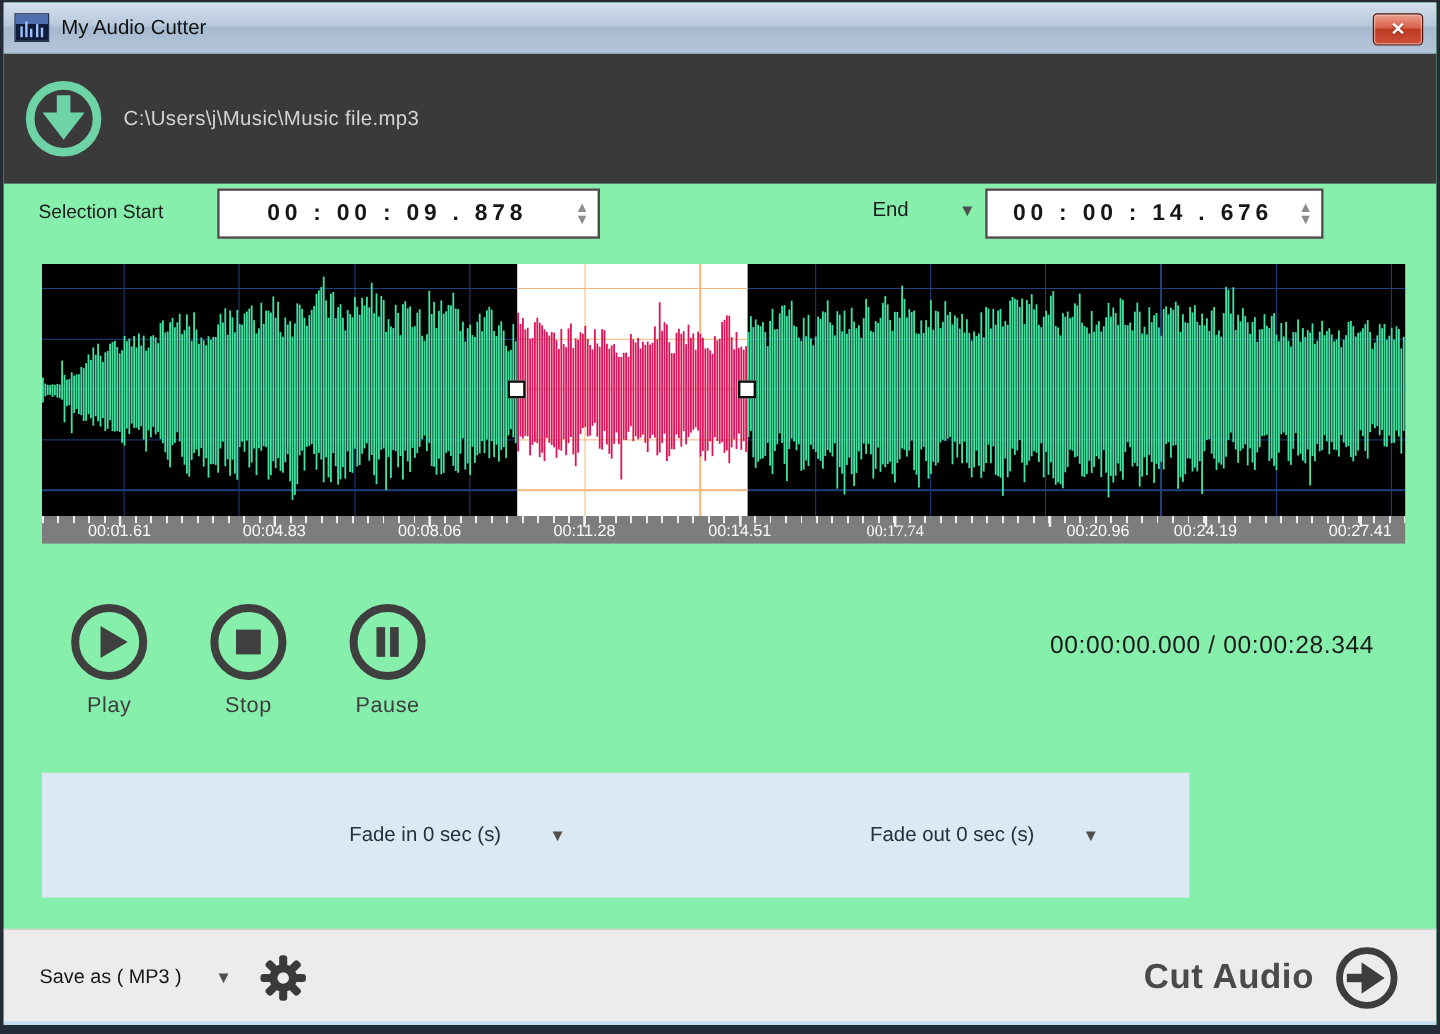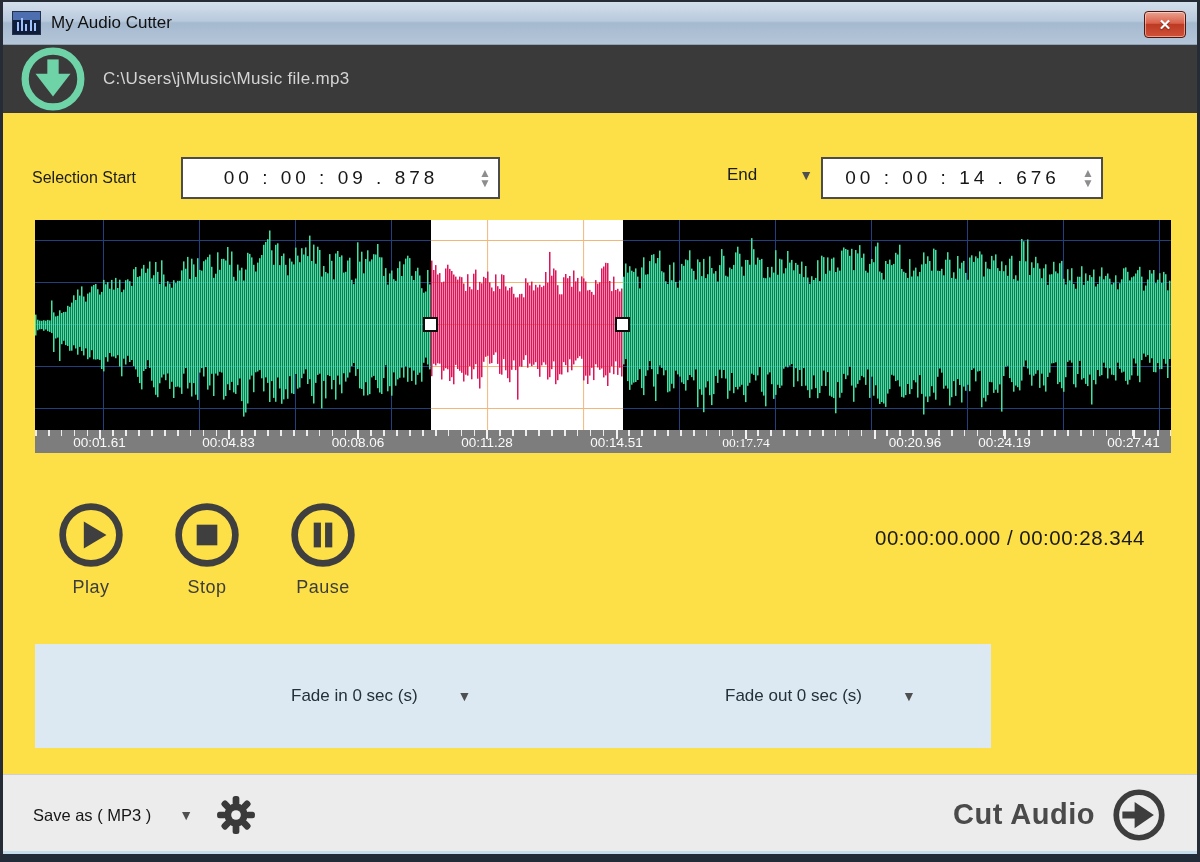--- a/index.html
+++ b/index.html
@@ -1,42 +1,42 @@
 <!DOCTYPE html>
 <html><head>
 <meta charset="utf-8">
 <style>
   html,body{margin:0;padding:0;background:#4a4a4a;font-family:"Liberation Sans",sans-serif;}
-  .window{position:relative;width:1200px;height:862px;background:#fde047;
+  .window{position:relative;width:1200px;height:862px;background:#86efac;
     border:3px solid #262c36;border-top:2px solid #262c36;border-bottom:8px solid #222b38;
     box-sizing:border-box;overflow:hidden;}
   
   .titlebar{position:absolute;left:0;top:0;right:0;height:42px;
     background:linear-gradient(#d3dfec,#b9cadd 45%,#a5b9cf 50%,#b4c6d8);
     border-bottom:1px solid #8fa3b8;display:flex;align-items:center;}
   .app-icon{width:27px;height:22px;margin-left:9px;border:1px solid #23304e;
     background:linear-gradient(#4d6fb0 0 35%,#101d3a 35%);position:relative;overflow:hidden;}
   .app-icon i{position:absolute;bottom:3px;background:#9fc0ff;width:2px;display:block;}
   .title-text{margin-left:10px;font-size:17px;color:#101010;}
   .close-btn{position:absolute;right:11px;top:9px;width:40px;height:25px;border-radius:4px;
     background:linear-gradient(#eba18f,#d9604a 45%,#bd3a23 50%,#cf5038);
     border:1px solid #55150c;box-shadow:0 0 0 1px rgba(255,255,255,.45) inset;
     display:flex;align-items:center;justify-content:center;cursor:pointer;}
   .close-btn span{color:#fff;font-size:15px;font-weight:bold;line-height:1;text-shadow:0 1px 1px #7a2012;}
   
-  .header{position:absolute;left:0;top:43px;right:0;height:68px;background:#3a3a3a;
+  .header{position:absolute;left:0;top:43px;right:0;height:108px;background:#3a3a3a;
     display:flex;align-items:center;}
   .open-btn{width:66px;height:66px;margin-left:17px;cursor:pointer;flex:none;}
   .file-path{margin-left:17px;color:#d4d4d4;font-size:17px;letter-spacing:.3px;}
   
   .row-times{position:absolute;left:0;top:155px;right:0;height:46px;}
   .sel-label{position:absolute;left:29px;top:12px;font-size:16px;color:#1c1c1c;}
   .time-field{position:absolute;top:0;height:42px;background:#fff;border:2px solid #4c4c4c;
     box-sizing:border-box;display:flex;align-items:center;cursor:text;}
-  .time-field .val{flex:1;text-align:center;font-size:19px;color:#161616;letter-spacing:4px;white-space:nowrap;}
+  .time-field .val{flex:1;text-align:center;font-size:19px;color:#161616;letter-spacing:4px;white-space:nowrap;font-weight:bold;}
   .spinner{display:flex;flex-direction:column;justify-content:center;margin-right:7px;cursor:pointer;}
   .spinner b{color:#8d8d8d;font-size:12px;line-height:10px;font-weight:normal;}
   #start-field{left:178px;width:319px;}
   #end-field{left:818px;width:282px;}
   .end-dd{position:absolute;left:724px;top:8px;display:flex;align-items:center;gap:42px;cursor:pointer;}
   .end-dd .txt{font-size:17px;color:#1c1c1c;}
   .dd-arrow{color:#4f4f4f;font-size:14px;}
   
   .wave-wrap{position:absolute;left:32px;top:218px;width:1136px;height:210px;background:#000;
     background-image:

